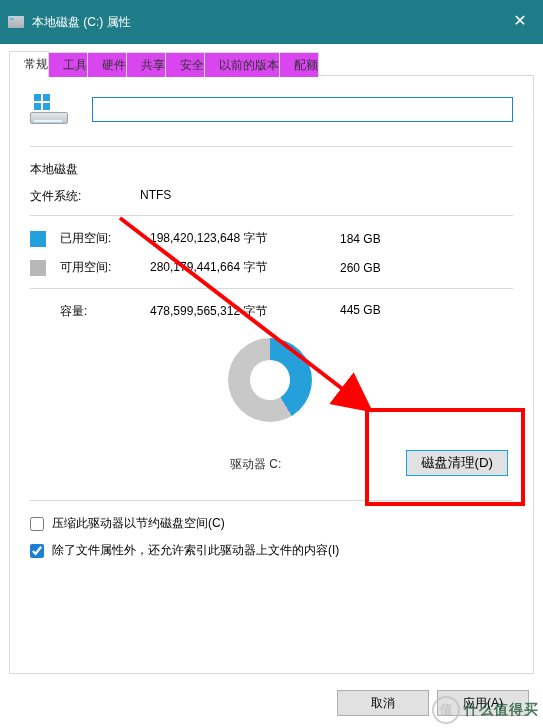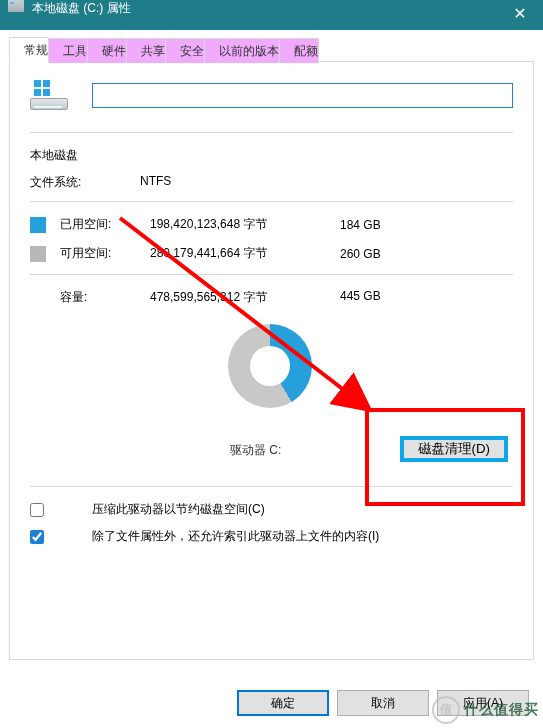--- a/index.html
+++ b/index.html
@@ -8,24 +8,25 @@
     font-family: "Microsoft YaHei", "Segoe UI", sans-serif;
     font-size: 12px;
     background: #fff;
     width: 543px;
     height: 728px;
     overflow: hidden;
     position: relative;
   }
   
   .titlebar {
-    height: 30px;
+    height: 44px;
     background: #1e7d88;
     color: #fff;
     display: flex;
+    align-items: center;
     padding: 0 0 0 8px;
   }
   .titlebar .drive-glyph {
     width: 16px; height: 12px;
     background: linear-gradient(#c9d0d4,#a9b2b8);
     border-radius: 1px;
     margin-right: 8px;
     position: relative;
   }
   .titlebar .drive-glyph::after{
@@ -50,21 +51,21 @@
     padding: 4px 0 5px 14px;
     border:1px solid #d9d9d9;
     border-bottom:none;
     background:#fff;
     margin-right:-1px;
     position:relative;
     top:0px;
     cursor:default;
     color:#333;
   }
-  .tab.inactive { top:2px; background:#f0abfc; }
+  .tab.inactive { top:2px; background:#d946ef; }
   .tab.active {
     border-bottom:1px solid #fff;
     z-index:2;
     top:1px;
   }
 
   .panel {
     border:1px solid #d9d9d9;
     border-top:none;
     padding: 18px 20px 16px 20px;
@@ -127,24 +128,24 @@
   .donut::after{
     content:"";position:absolute;left:22px;top:22px;width:40px;height:40px;border-radius:50%;
     background:#fff;
   }
 
   .drv-row { display:flex; align-items:center; margin-bottom:14px; justify-content:center; position:relative; height:40px;}
   .drv-label { color:#333; position:absolute; left:200px; top:10px;}
   .cleanup-btn {
     position:absolute; right:5px; top:4px;
     height:26px; padding:0 14px;
-    background:#e1e1e1; border:4px solid #0ea5e9; cursor:default;
-  }
-
-  .chk { display:flex; align-items:center; margin:10px 0;gap:40px; }
+    background:#e1e1e1; border:1px solid #0ea5e9; cursor:default;
+  }
+
+  .chk { display:flex; align-items:center; margin:10px 0; }
   .chk input { margin:0 8px 0 0; width:14px;height:14px; accent-color:#1e7fd6;}
   .chk label { cursor:default; }
 
   
   .footer {
     position:absolute; left:0; right:0; bottom:12px;
     display:flex; justify-content:flex-end; gap:8px; padding:0 14px;
   }
   .btn {
     width:92px; height:26px; background:#e1e1e1; border:1px solid #adadad; cursor:default;
@@ -264,21 +265,20 @@
       <label for="c1">压缩此驱动器以节约磁盘空间(C)</label>
     </div>
     <div class="chk">
       <input type="checkbox" id="c2" checked="" style="">
       <label for="c2">除了文件属性外，还允许索引此驱动器上文件的内容(I)</label>
     </div>
 
   </div>
 
   <div class="footer">
-    <button class="btn primary">确定</button>
     <button class="btn">取消</button>
     <button class="btn">应用(A)</button>
   </div>
 
 </div>
 
 <div class="anno-box"></div>
 <svg class="arrow" width="543" height="728">
   <defs>
     <marker id="ah" markerWidth="12" markerHeight="12" refX="9" refY="5" orient="auto">

